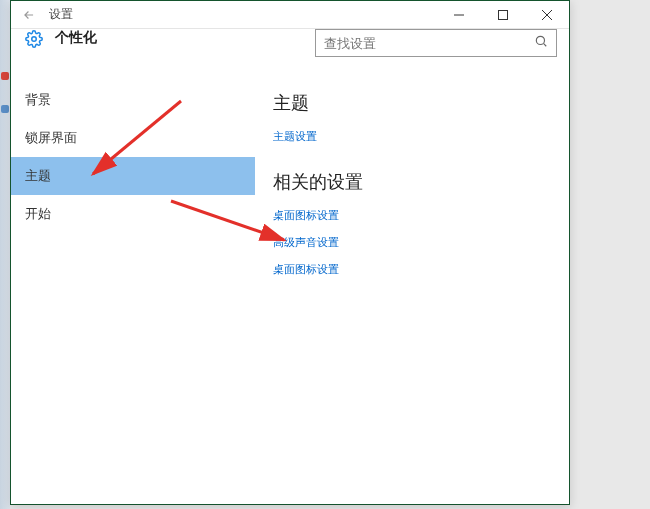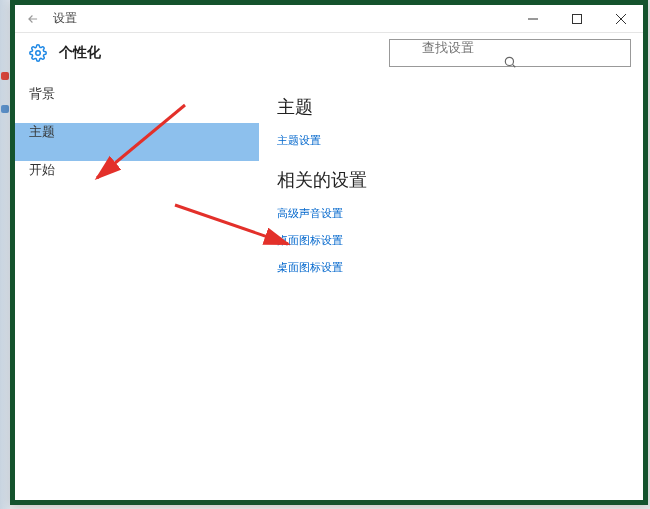--- a/index.html
+++ b/index.html
@@ -1,36 +1,36 @@
 <!DOCTYPE html>
 <html><head>
   <meta charset="utf-8">
   <style>
     * { margin: 0; padding: 0; box-sizing: border-box; font-family: "Microsoft YaHei", "Segoe UI", sans-serif; }
     body { width: 650px; height: 509px; background: #e8e8e8; overflow: hidden; position: relative; }
-    .window { position: absolute; left: 10px; top: 0; width: 638px; height: 505px; background: #fff; border: 5px solid #14532d; box-shadow: 0 2px 10px rgba(0,0,0,0.15); }
+    .window { position: absolute; left: 10px; top: 0; width: 560px; height: 505px; background: #fff; border: 1px solid #14532d; box-shadow: 0 2px 10px rgba(0,0,0,0.15); }
     .titlebar { height: 28px; display: flex; align-items: center; padding-left: 8px; border-bottom: 1px solid #e5e5e5; }
     .back-arrow { width: 20px; height: 20px; display: flex; align-items: center; justify-content: center; color: #999; margin-right: 10px; }
     .title-text { font-size: 12px; color: #444; flex: 1; }
     .win-controls { display: flex; }
     .win-btn { width: 44px; height: 28px; display: flex; align-items: center; justify-content: center; color: #333; }
-    .header-row { height: 40px; display: flex; align-items: center; padding: 0 12px 0 14px; }
+    .header-row { height: 40px; display: flex; align-items: flex-start; padding: 0 12px 0 14px; }
     .gear { width: 20px; height: 20px; color: #1e88e5; margin-right: 10px; display: flex; align-items: center; }
     .header-title { font-size: 14px; font-weight: bold; color: #222; flex: 1; }
-    .search-box { width: 242px; height: 28px; border: 1px solid #999; display: flex; align-items: center; padding: 0 8px; flex-direction: column; }
+    .search-box { width: 242px; height: 28px; border: 1px solid #999; display: flex; align-items: center; padding: 0 8px; }
     .search-box input { border: none; outline: none; flex: 1; font-size: 13px; color: #666; background: transparent; }
     .search-icon { color: #666; }
     .body { display: flex; height: calc(100% - 68px); }
     .sidebar { width: 244px; padding-top: 12px; }
-    .side-item { height: 38px; display: flex; padding-left: 14px; font-size: 13px; color: #333; }
+    .side-item { height: 38px; display: flex; align-items: center; padding-left: 14px; font-size: 13px; color: #333; }
     .side-item.selected { background: #8dc0ed; }
     .content { flex: 1; padding: 18px 12px 0 18px; }
     .section-title { font-size: 18px; color: #222; margin-bottom: 14px; margin-top: 4px; }
     .link { font-size: 11px; color: #0066cc; margin-bottom: 12px; display: block; cursor: pointer; }
-    .section2 { margin-top: 20px; }
+    .section2 { margin-top: 26px; }
     .arrow { position: absolute; pointer-events: none; }
     .left-edge { position: absolute; left: 0; top: 0; width: 10px; height: 509px; background: linear-gradient(to right, #c8d4e0, #dde4ec); }
     
     .edge-dot { position: absolute; left: 1px; width: 8px; height: 8px; border-radius: 2px; }
   </style>
 </head>
 <body>
 
 <div class="left-edge">
   <div class="edge-dot" style="top:72px;background:#d7453b;"></div>
@@ -83,36 +83,39 @@
           </svg>
       </span>
     </div>
   </div>
 
   <div class="body">
     <div class="sidebar">
       <div class="side-item">
           <span>背景</span>
         </div>
+      <div class="side-item">
+          <span>锁屏界面</span>
+        </div>
       <div class="side-item selected">
           <span>主题</span>
         </div>
       <div class="side-item">
           <span>开始</span>
         </div>
     </div>
 
     <div class="content">
       <div class="section-title">主题</div>
       <a class="link">主题设置</a>
 
       <div class="section2">
         <div class="section-title">相关的设置</div>
+        <a class="link">桌面图标设置</a>
         <a class="link">高级声音设置</a>
-        <a class="link">桌面图标设置</a>
         <a class="link">桌面图标设置</a>
       </div>
     </div>
   </div>
 
   <svg class="arrow" style="left:70px;top:95px;" width="110" height="90">
     <defs>
         <marker id="ah1" markerWidth="10" markerHeight="10" refX="8" refY="3" orient="auto">
           <path d="M0,0 L0,6 L9,3 z" fill="#e3302a"></path>
         </marker>

